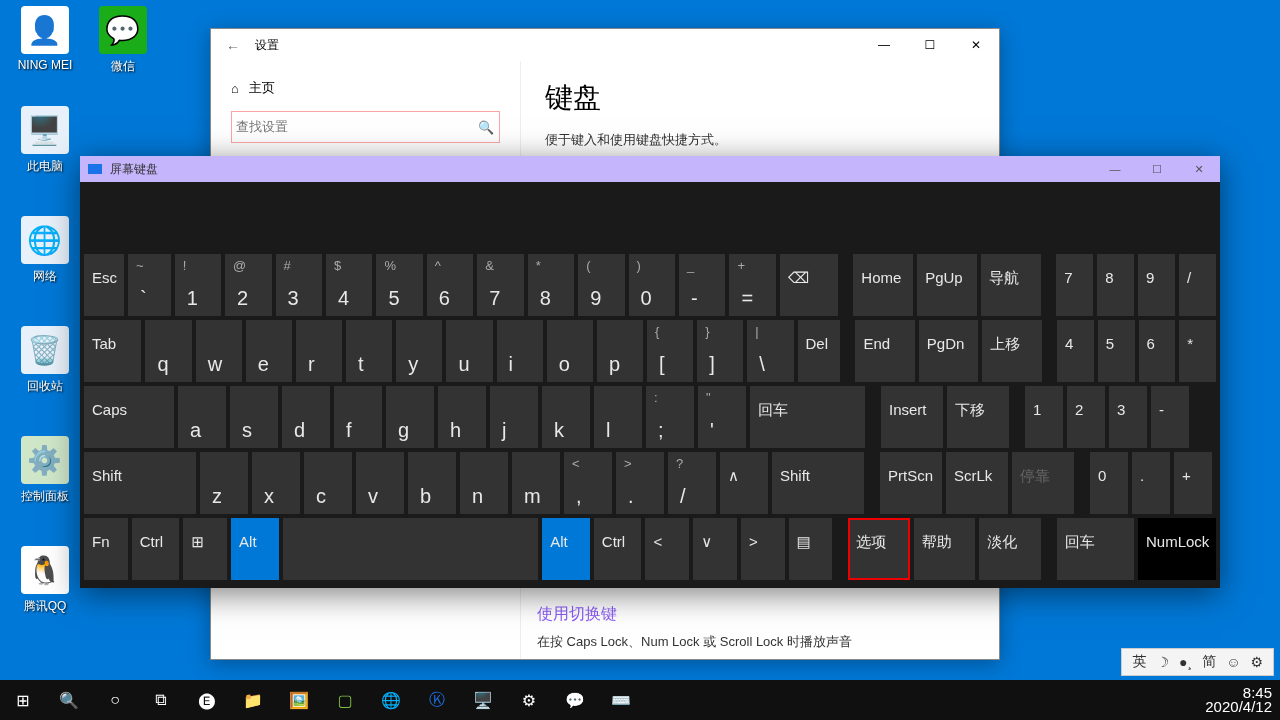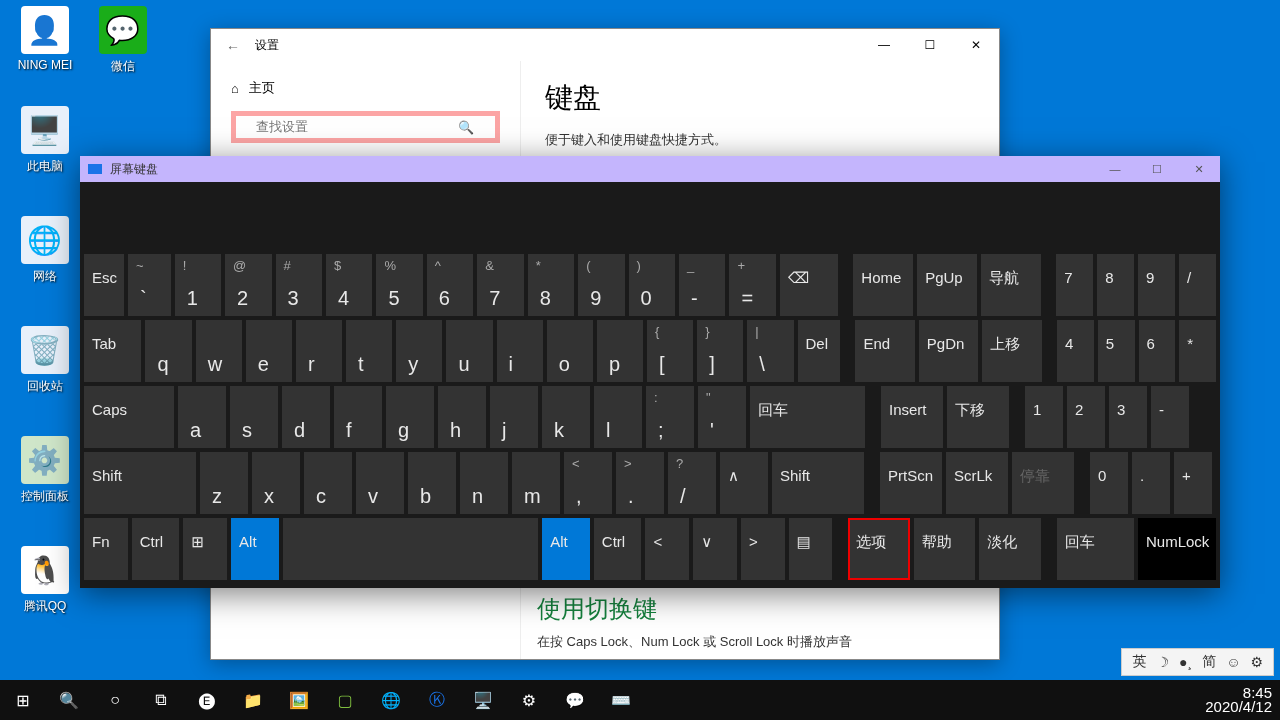--- a/index.html
+++ b/index.html
@@ -11,26 +11,26 @@
 
 .settings{position:absolute;left:210px;top:28px;width:790px;height:632px;background:#fff;border:1px solid #888;box-shadow:0 4px 20px rgba(0,0,0,.3)}
 .settings .titlebar{height:32px;display:flex;align-items:center;padding:0 8px;font-size:12px;color:#000}
 .settings .titlebar .back{width:28px;text-align:center;color:#666;font-size:14px}
 .settings .titlebar .t{margin-left:8px}
 .settings .winbtns{position:absolute;right:0;top:0;display:flex}
 .settings .winbtns div{width:46px;height:32px;text-align:center;line-height:32px;font-size:12px;color:#000}
 .settings .body{display:flex;height:calc(100% - 32px)}
 .settings .side{width:310px;padding:18px 20px;border-right:1px solid #eee}
 .settings .side .home{font-size:13px;margin-bottom:14px;display:flex;align-items:center;gap:10px}
-.settings .side .search{border:5px solid #fca5a5;height:32px;display:flex;align-items:center;padding:0 20px;color:#777;font-size:13px;justify-content:space-between}
+.settings .side .search{border:1px solid #fca5a5;height:32px;display:flex;align-items:center;padding:0 4px;color:#777;font-size:13px;justify-content:space-between}
 .settings .main{flex:1;padding:18px 24px}
 .settings .main h1{font-size:28px;font-weight:400;margin-bottom:14px}
 .settings .main .sub{font-size:13px;color:#333}
 .settings .lower{position:absolute;left:326px;bottom:8px;right:10px}
-.settings .lower h2{font-size:24px;font-weight:400;color:#15803d;margin-bottom:8px}
+.settings .lower h2{font-size:16px;font-weight:400;color:#8b5cf6;margin-bottom:8px}
 .settings .lower .txt{font-size:13px;color:#333}
 
 .osk{position:absolute;left:80px;top:156px;width:1140px;height:432px;background:#1a1a1a;box-shadow:0 6px 30px rgba(0,0,0,.5)}
 .osk .tb{height:26px;background:#c4b5fd;display:flex;align-items:center;padding:0 8px;font-size:12px;color:#333;position:relative}
 .osk .tb .ki{width:14px;height:10px;background:#1a73e8;margin-right:8px}
 .osk .tb .wbtns{position:absolute;right:0;top:0;display:flex}
 .osk .tb .wbtns div{width:42px;height:26px;text-align:center;line-height:26px;font-size:11px;color:#555}
 .osk .kb{padding:72px 4px 4px 4px}
 .row{display:flex;gap:4px;margin-bottom:4px}
 .key{background:#333;color:#e8e8e8;display:flex;flex-direction:column;justify-content:center;padding:4px 8px;height:62px;font-size:18px;position:relative;cursor:pointer}

